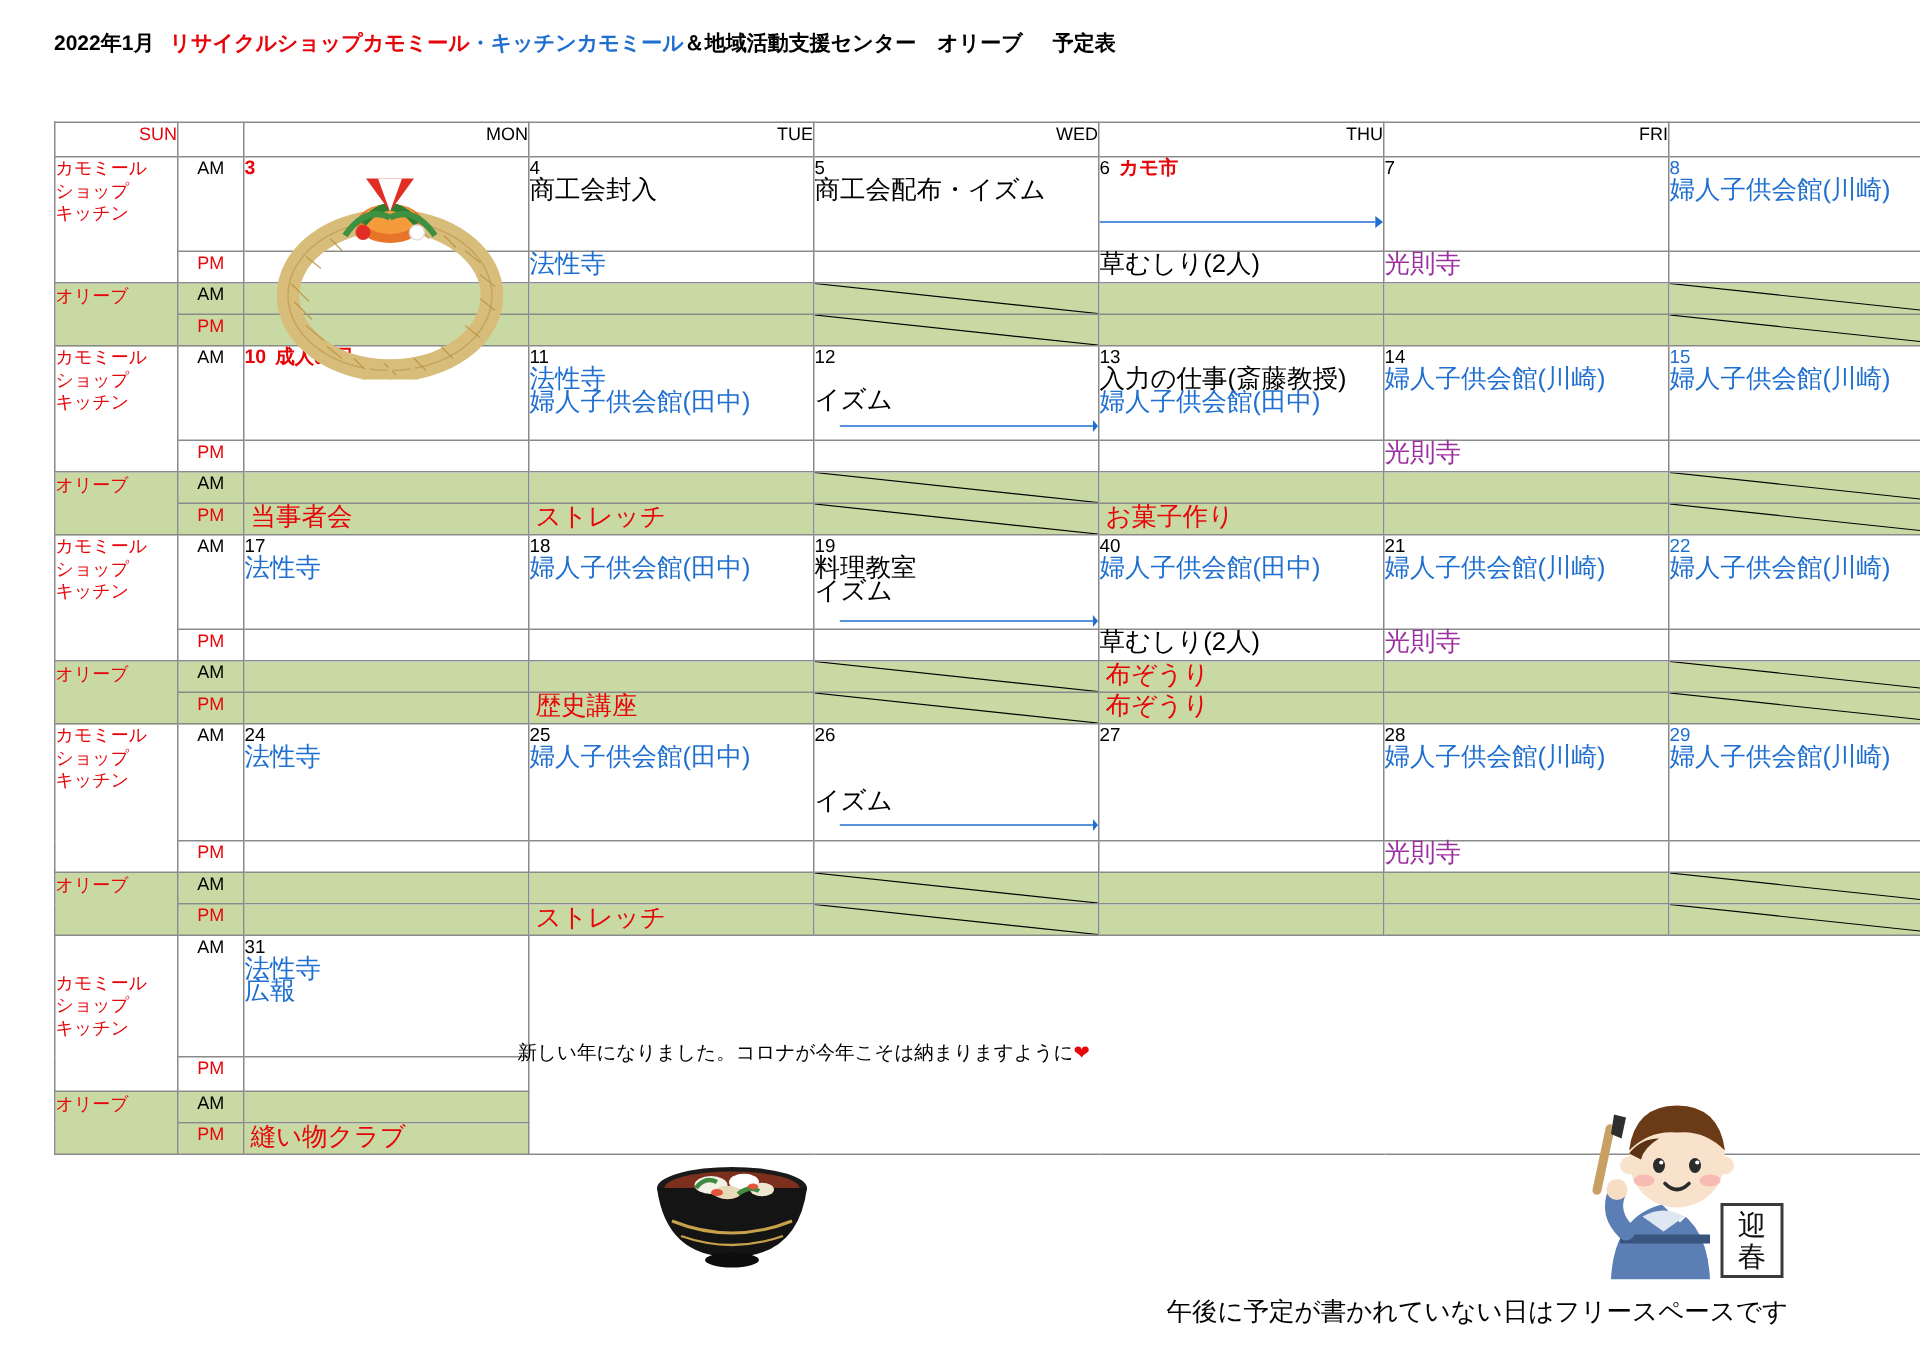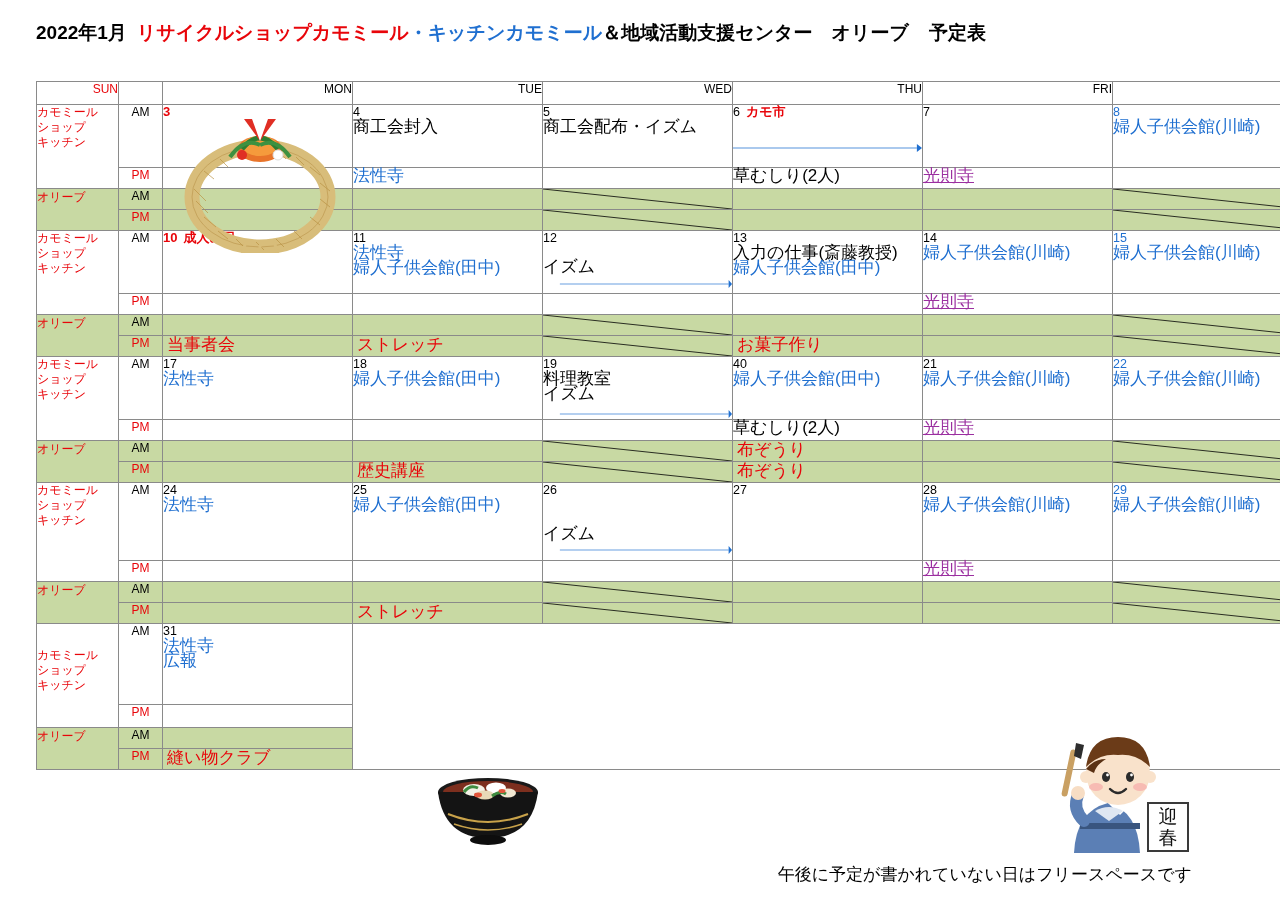--- a/index.html
+++ b/index.html
@@ -9,21 +9,21 @@
     font-family:"Liberation Sans","DejaVu Sans",sans-serif;
     color:#000;
     -webkit-font-smoothing:antialiased;
     overflow:hidden;
   }
   .page{position:relative;width:1280px;height:905px;}
 
   
   .title-row{
     position:absolute;left:36px;top:20px;white-space:nowrap;
-    font-size:19px;font-weight:bold;
+    font-size:14px;font-weight:bold;
   }
   .t-black{color:#000;}
   .t-red{color:#e8050a;}
   .t-blue{color:#1f6fd0;}
   .t-sp{display:inline-block;width:10px;}
 
   .contact{
     position:absolute;right:88px;top:56px;
     font-size:15px;letter-spacing:.5px;white-space:nowrap;
   }
@@ -71,21 +71,21 @@
   .ap.pm{color:#e8050a;}
 
   
   .cell{position:relative;padding:2px 4px 2px 5px;}
   .dnum{font-size:12.5px;color:#000;line-height:14px;}
   .dnum.red{color:#e8050a;font-weight:bold;font-size:13px;}
   .dnum.blue{color:#1f6fd0;}
   .ev{font-size:17px;line-height:15px;}
   .ev.black{color:#000;}
   .ev.blue{color:#1f6fd0;}
-  .ev.purple{color:#9b2fa0;text-decoration:underline;}
+  .ev.purple{color:#9b2fa0;}
   .ev.red{color:#e8050a;}
   .inline-red{color:#e8050a;font-weight:bold;font-size:13px;margin-left:6px;}
 
   
   .olive{background:#c8d9a3;}
   .olive .cell{padding:1px 4px;}
   .h-am{height:18px;}
   .h-pm{height:18px;}
 
   
@@ -527,20 +527,23 @@
     </tr>
     <tr class="olive">
       <td class="ap pm">PM</td>
       <td class="cell h-pm">
             <div class="ev red">縫い物クラブ</div>
           </td>
     </tr>
   </tbody>
     </table>
 
+  <div class="msg">
+    <span>新しい年になりました。コロナが今年こそは納まりますように</span><span class="heart">❤</span>
+  </div>
 
   <div class="wreath">
     <svg viewBox="0 0 160 148" width="160" height="148">
 
       <ellipse cx="80" cy="92" rx="68" ry="50" fill="none" stroke="#d8bd7a" stroke-width="15"></ellipse>
       <ellipse cx="80" cy="92" rx="68" ry="50" fill="none" stroke="#c6a45d" stroke-width="1"></ellipse>
       <g stroke="#b99243" stroke-width="0.8" opacity="0.85">
         <line x1="14" y1="84" x2="26" y2="96"></line>
           <line x1="16" y1="96" x2="28" y2="108"></line>
         <line x1="24" y1="112" x2="36" y2="122"></line>

